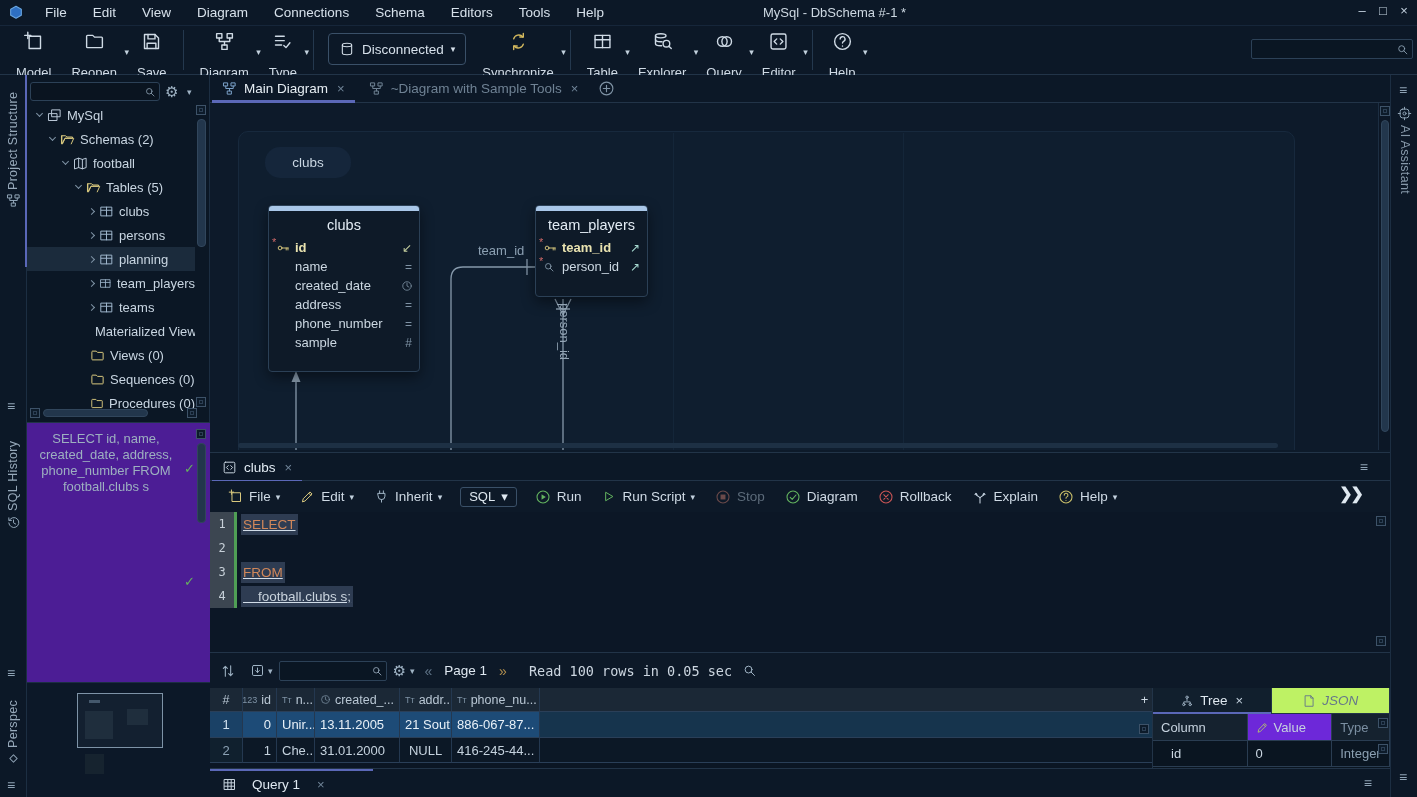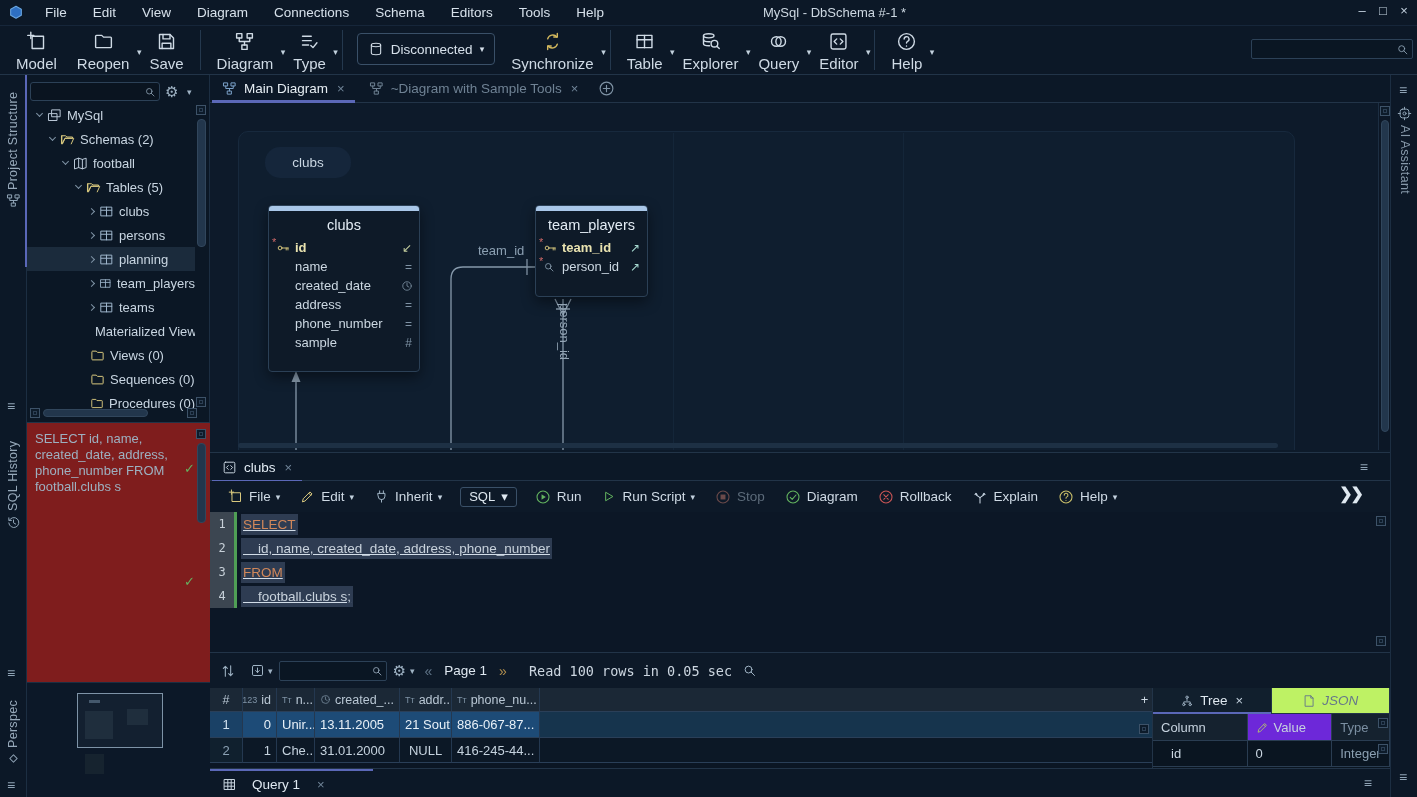--- a/index.html
+++ b/index.html
@@ -12,21 +12,21 @@
   .sqbox:after{content:"";position:absolute;inset:2px;border:1px solid #2c3f54;}
   .hamb{color:#8fa3b5;font-size:14px;}
   
   .menubar{left:0;top:0;width:1417px;height:26px;background:#0c1827;display:flex;align-items:center;border-bottom:1px solid #16263a;}
   .menu-item{padding:0 13px;color:#d6e0ea;font-size:13.5px;cursor:default;}
   .win-title{position:absolute;left:763px;top:5px;color:#cdd8e2;font-size:13px;}
   .winctl{position:absolute;top:3px;color:#c3d1de;font-size:13px;width:18px;text-align:center;}
   
   .toolbar{left:0;top:26px;width:1417px;height:49px;background:#0c1827;display:flex;align-items:flex-start;border-bottom:1px solid #223448;padding-left:6px;}
   .tb{position:relative;display:flex;flex-direction:column;align-items:center;padding:5px 10px 0 10px;color:#cfdae5;}
-  .tb .lbl{font-size:15px;margin-top:3px;white-space:nowrap;}
+  .tb .lbl{font-size:13px;margin-top:13px;white-space:nowrap;}
   .tb .ar{position:absolute;right:-2px;top:21px;font-size:9px;color:#c3d1de;}
   .tdiv{width:1px;height:40px;background:#24384e;margin:4px 6px 0 6px;}
   .conn-box{display:flex;align-items:center;gap:7px;border:1px solid #3a5068;border-radius:4px;height:32px;margin:7px 6px 0 8px;padding:0 10px;color:#d6e0ea;font-size:13.5px;}
   .top-search{position:absolute;right:4px;top:39px;width:162px;height:20px;background:#0a1623;border:1px solid #2c4157;border-radius:2px;display:flex;align-items:center;}
   .top-search input{flex:1;background:transparent;border:none;outline:none;color:#d2dde8;font-size:12px;padding:0 4px;min-width:0;}
   
   .lstrip{left:0;top:75px;width:27px;height:722px;background:#0c1827;border-right:1px solid #1c2e42;}
   .vtext{writing-mode:vertical-rl;transform:rotate(180deg);font-size:12.5px;color:#97a9ba;letter-spacing:.3px;white-space:nowrap;}
   .vtext-d{writing-mode:vertical-rl;font-size:12.5px;color:#8698a9;letter-spacing:.3px;white-space:nowrap;}
   .lstrip-acc{position:absolute;right:-1px;top:0;width:2px;height:192px;background:#5a67b8;}
@@ -35,21 +35,21 @@
   .tree-search{position:absolute;left:3px;top:7px;width:130px;height:19px;background:#0a1420;border:1px solid #2c4157;border-radius:3px;display:flex;align-items:center;}
   .tree-search input{flex:1;background:transparent;border:none;outline:none;color:#d2dde8;font-size:12px;padding:0 4px;min-width:0;}
   .trow{position:relative;height:24px;display:flex;align-items:center;gap:5px;color:#c9d6e2;white-space:nowrap;}
   .trow.sel{background:#1b2b3c;}
   .chev{width:5px;height:5px;border-right:1.5px solid #7f93a5;border-bottom:1.5px solid #7f93a5;flex:none;}
   .chev.down{transform:rotate(45deg);margin-top:-3px;}
   .chev.right{transform:rotate(-45deg);}
   .tlabel{font-size:13px;}
   .c-yellow{color:#d8c87e;} .c-steel{color:#9db4ca;} .c-gray{color:#b9c7d6;}
   
-  .hist{position:absolute;left:0;top:347px;width:183px;height:260px;border-top:1px solid #223448;background:#7f1d1d;overflow:hidden;}
+  .hist{position:absolute;left:0;top:347px;width:183px;height:260px;border-top:1px solid #223448;background:#4c1d95;overflow:hidden;text-align:center;}
   .hentry{position:relative;margin:8px 8px 14px 8px;width:142px;color:#9db0c0;font-size:13px;line-height:16px;}
   .hcheck{position:absolute;right:-18px;top:30px;color:#66b05f;font-size:13px;}
   
   .mmap{position:absolute;left:0;top:607px;width:183px;height:115px;background:#0c1828;border-top:1px solid #1c2e42;}
   .mvp{position:absolute;left:50px;top:10px;width:86px;height:55px;border:1.5px solid #7e93a7;background:#132030;}
   .mrect{position:absolute;background:#1f2e3d;}
   .mrect.out{background:#16232f;}
   .mdash{position:absolute;width:11px;height:3px;background:#44586c;}
   
   .center{left:210px;top:75px;width:1180px;height:722px;background:#0d1a2a;}
@@ -746,21 +746,20 @@
 
     <div class="codearea">
       <div class="cline">
         <span class="gut">1</span>
           <span class="gbar"></span>
         <span class="ctext"><span class="sel-bg"><span class="kw">SELECT</span><span class="pln"></span></span></span>
       </div>
       <div class="cline">
         <span class="gut">2</span>
           <span class="gbar"></span>
-        <span class="ctext"><span class="sel-bg"><span class="kw"></span><span class="pln">    id, name, created_date, address, phone_number</span></span></span>
       </div>
       <div class="cline">
         <span class="gut">3</span>
           <span class="gbar"></span>
         <span class="ctext"><span class="sel-bg"><span class="kw">FROM</span><span class="pln"></span></span></span>
       </div>
       <div class="cline">
         <span class="gut">4</span>
           <span class="gbar"></span>
         <span class="ctext"><span class="sel-bg"><span class="kw"></span><span class="pln">    football.clubs s;</span></span></span>

